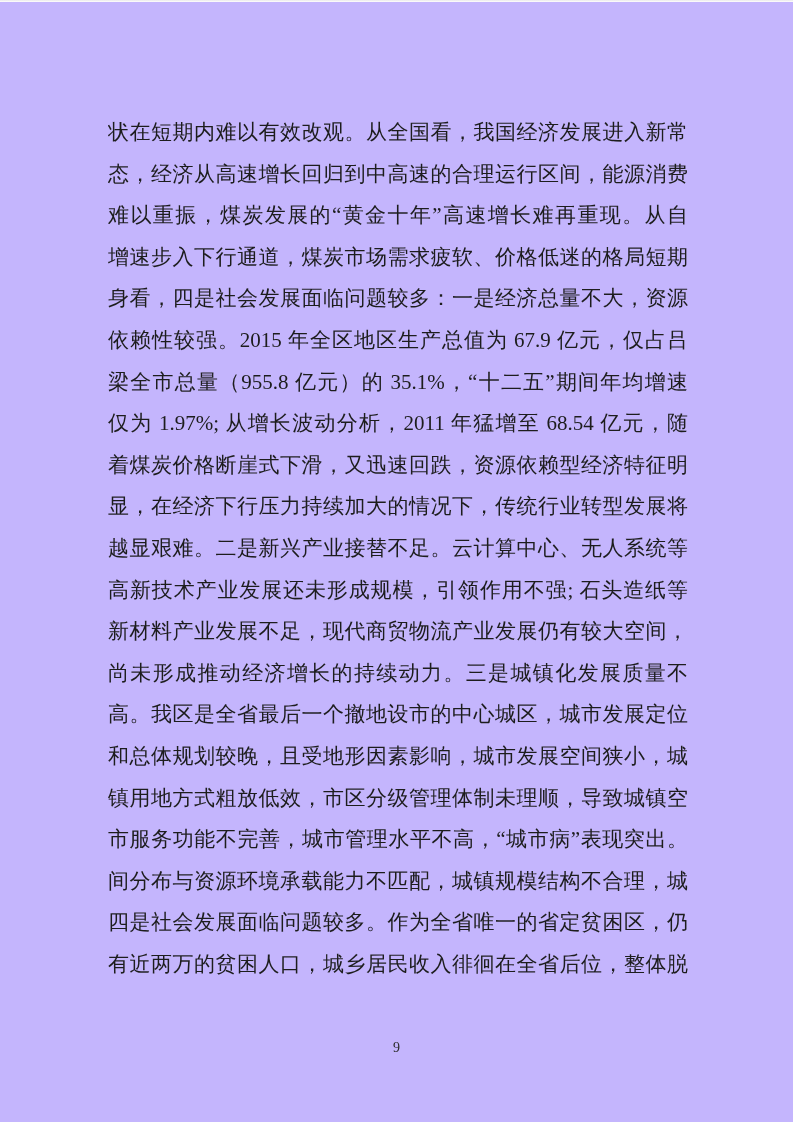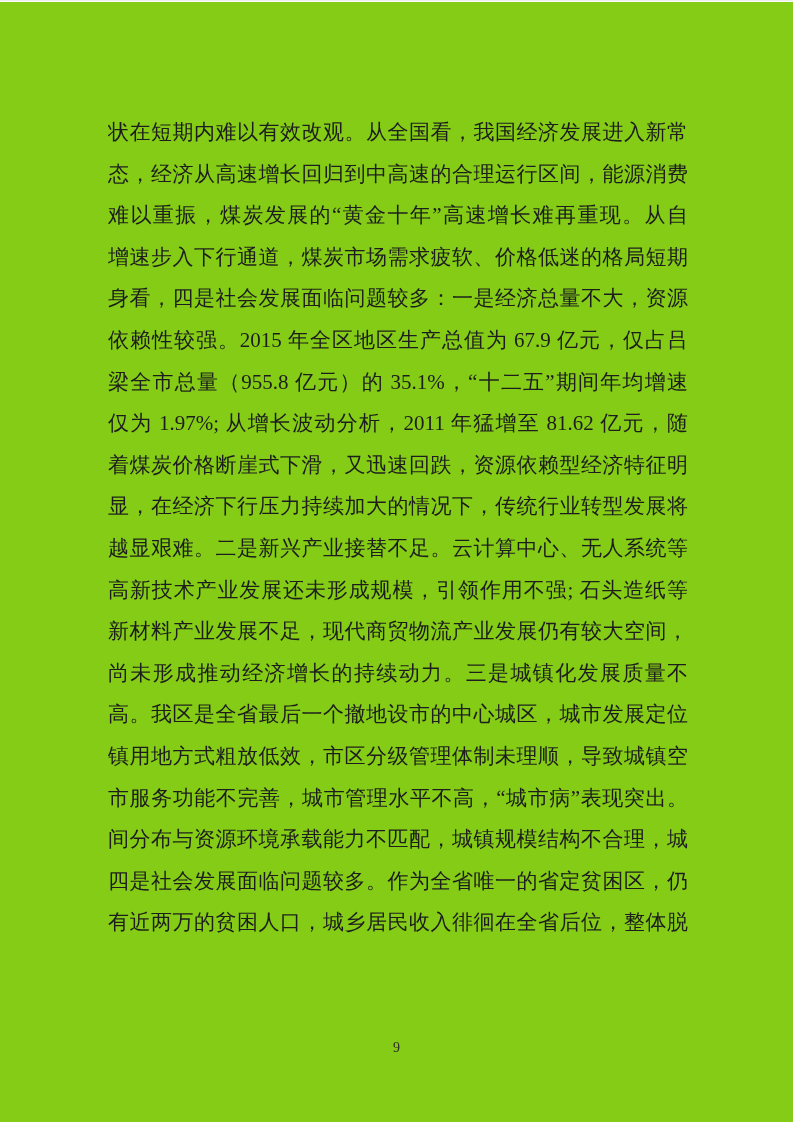--- a/index.html
+++ b/index.html
@@ -4,21 +4,21 @@
 <style>
   html, body {
     margin: 0;
     padding: 0;
     background: #ffffff;
   }
   .page {
     position: relative;
     width: 793px;
     height: 1122px;
-    background: #84cc16;
+    background: #c4b5fd;
     overflow: hidden;
     font-family: "Liberation Serif", "DejaVu Serif", serif;
   }
   .scan-edge {
     position: absolute;
     top: 0;
     left: 0;
     width: 100%;
     height: 2px;
     background: linear-gradient(#e9e9e9, #ffffff);
@@ -59,28 +59,29 @@
   <div class="scan-edge"></div>
 
   <div class="text-block">
     <div class="line">状在短期内难以有效改观。从全国看，我国经济发展进入新常</div>
     <div class="line">态，经济从高速增长回归到中高速的合理运行区间，能源消费</div>
     <div class="line">难以重振，煤炭发展的“黄金十年”高速增长难再重现。从自</div>
     <div class="line">增速步入下行通道，煤炭市场需求疲软、价格低迷的格局短期</div>
     <div class="line">身看，四是社会发展面临问题较多：一是经济总量不大，资源</div>
     <div class="line">依赖性较强。2015 年全区地区生产总值为 67.9 亿元，仅占吕</div>
     <div class="line">梁全市总量（955.8 亿元）的 35.1%，“十二五”期间年均增速</div>
-    <div class="line">仅为 1.97%; 从增长波动分析，2011 年猛增至 81.62 亿元，随</div>
+    <div class="line">仅为 1.97%; 从增长波动分析，2011 年猛增至 68.54 亿元，随</div>
     <div class="line">着煤炭价格断崖式下滑，又迅速回跌，资源依赖型经济特征明</div>
     <div class="line">显，在经济下行压力持续加大的情况下，传统行业转型发展将</div>
     <div class="line">越显艰难。二是新兴产业接替不足。云计算中心、无人系统等</div>
     <div class="line">高新技术产业发展还未形成规模，引领作用不强; 石头造纸等</div>
     <div class="line">新材料产业发展不足，现代商贸物流产业发展仍有较大空间，</div>
     <div class="line">尚未形成推动经济增长的持续动力。三是城镇化发展质量不</div>
     <div class="line">高。我区是全省最后一个撤地设市的中心城区，城市发展定位</div>
+    <div class="line">和总体规划较晚，且受地形因素影响，城市发展空间狭小，城</div>
     <div class="line">镇用地方式粗放低效，市区分级管理体制未理顺，导致城镇空</div>
     <div class="line">市服务功能不完善，城市管理水平不高，“城市病”表现突出。</div>
     <div class="line">间分布与资源环境承载能力不匹配，城镇规模结构不合理，城</div>
     <div class="line">四是社会发展面临问题较多。作为全省唯一的省定贫困区，仍</div>
     <div class="line">有近两万的贫困人口，城乡居民收入徘徊在全省后位，整体脱</div>
   </div>
 
   <div class="footer">
     <span class="page-number">9</span>
   </div>

